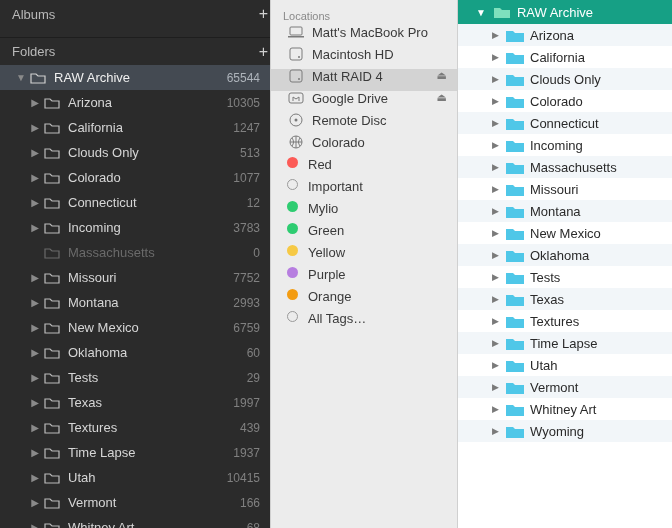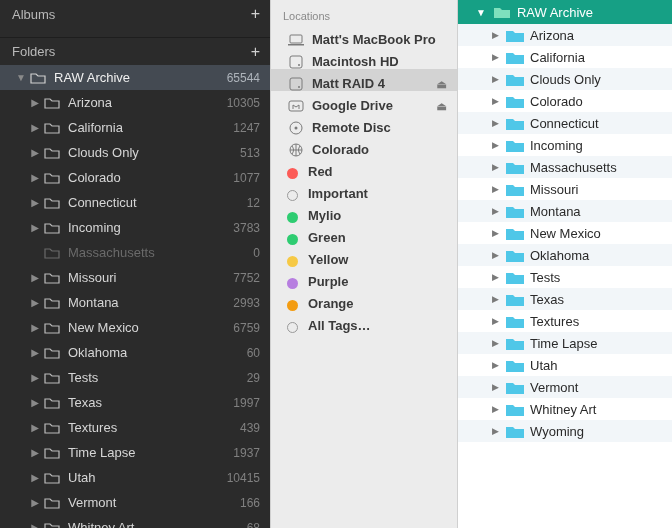--- a/index.html
+++ b/index.html
@@ -1,20 +1,20 @@
 <!DOCTYPE html>
 <html><head>
 <meta charset="utf-8">
 <style>
   * { margin: 0; padding: 0; box-sizing: border-box; font-family: -apple-system, "Helvetica Neue", Arial, sans-serif; font-size: 13px; }
   body { width: 672px; height: 528px; display: flex; overflow: hidden; background: #fff; }
 
   
   .dark { width: 270px; flex: 0 0 270px; background: #2b2b2b; color: #bdbdbd; display: flex; flex-direction: column; }
-  .dark-header { display: flex; align-items: center; justify-content: space-between; height: 28px; padding: 0 10px 0 12px; color: #b9b9b9; }
+  .dark-header { display: flex; align-items: center; justify-content: space-between; height: 28px; padding: 0 2px 0 12px; color: #b9b9b9; }
   .dark-header + .dark-header { border-top: 1px solid #1e1e1e; margin-top: 9px; }
   .plus { font-size: 16px; font-weight: 300; color: #d0d0d0; cursor: pointer; }
   .dark-list { flex: 1; overflow: hidden; }
 
   .drow { display: flex; align-items: center; height: 25px; padding-right: 10px; }
   .drow .chev { width: 18px; text-align: center; color: #8a8a8a; font-size: 10px; }
   .drow .folder { width: 16px; height: 12px; margin-right: 8px; flex: 0 0 16px; position: relative; }
   .drow .folder svg { display:block; }
   .drow .lbl { flex: 1; color: #d6d6d6; }
   .drow .cnt { color: #808080; font-size: 12px; }
@@ -22,21 +22,21 @@
   .drow.top .lbl { color: #f0f0f0; }
   .drow.top .cnt { color: #aeb4bb; }
   .drow.dim .lbl { color: #6a6a6a; }
   .drow.dim .folder svg path, .drow.dim .folder svg rect { stroke:#6a6a6a; }
   .ind1 { padding-left: 12px; }
   .ind2 { padding-left: 26px; }
 
   
   .mid { width: 188px; flex: 0 0 188px; background: #ececec; border-left: 1px solid #d0d0d0; border-right: 1px solid #d0d0d0; padding-top: 4px; }
   .mid h4 { font-size: 11px; color: #8a8a8a; padding: 6px 12px 3px; font-weight: 500; }
-  .mrow { display: flex; align-items: flex-end; height: 22px; padding: 0 10px 0 16px; color: #3a3a3a; cursor: pointer; font-weight: bold; }
+  .mrow { display: flex; align-items: flex-start; height: 22px; padding: 0 10px 0 16px; color: #3a3a3a; cursor: pointer; }
   .mrow.sel { background: #d3d3d3; }
   .mrow .micon { width: 18px; height: 14px; margin-right: 7px; display:flex; align-items:center; justify-content:center; }
   .mrow .eject { margin-left: auto; color: #7a7a7a; font-size: 11px; }
   .tagdot { width: 11px; height: 11px; border-radius: 50%; margin-right: 10px; }
   .tagdot.outline { background: transparent; border: 1.5px solid #9a9a9a; }
 
   
   .right { flex: 1; background: #fff; }
   .rhead { display: flex; align-items: center; height: 24px; background: #16a085; color: #fff; padding-left: 18px; }
   .rhead .tri { font-size: 10px; margin-right: 8px; }

